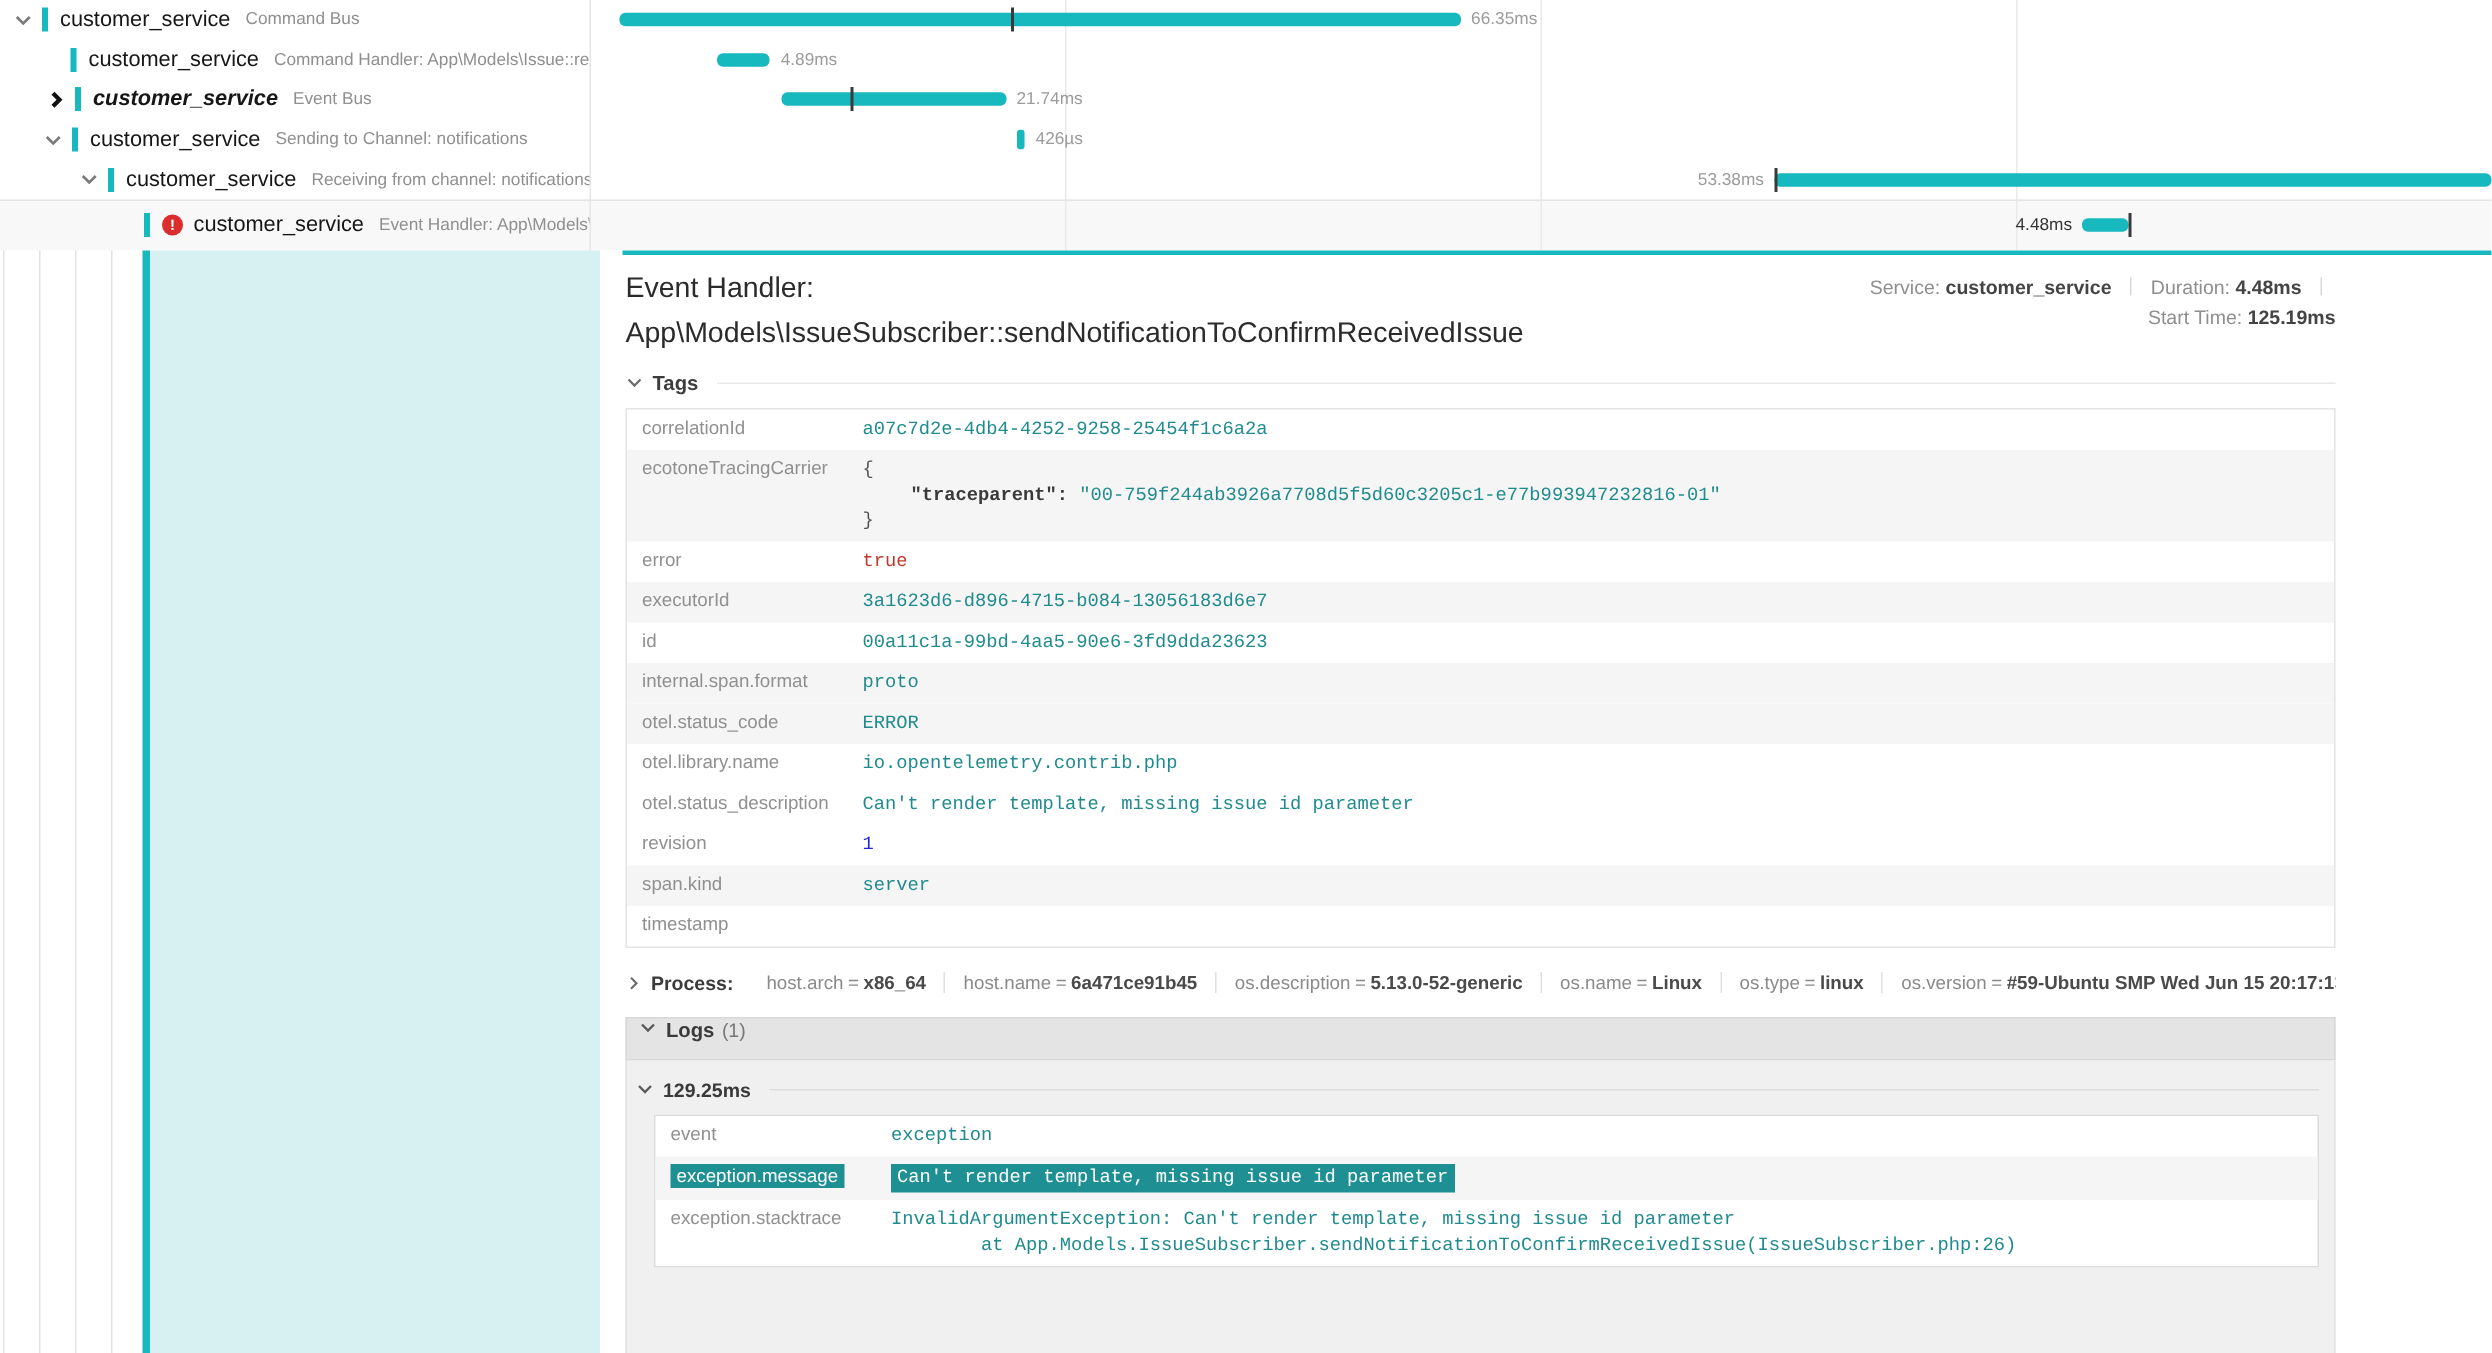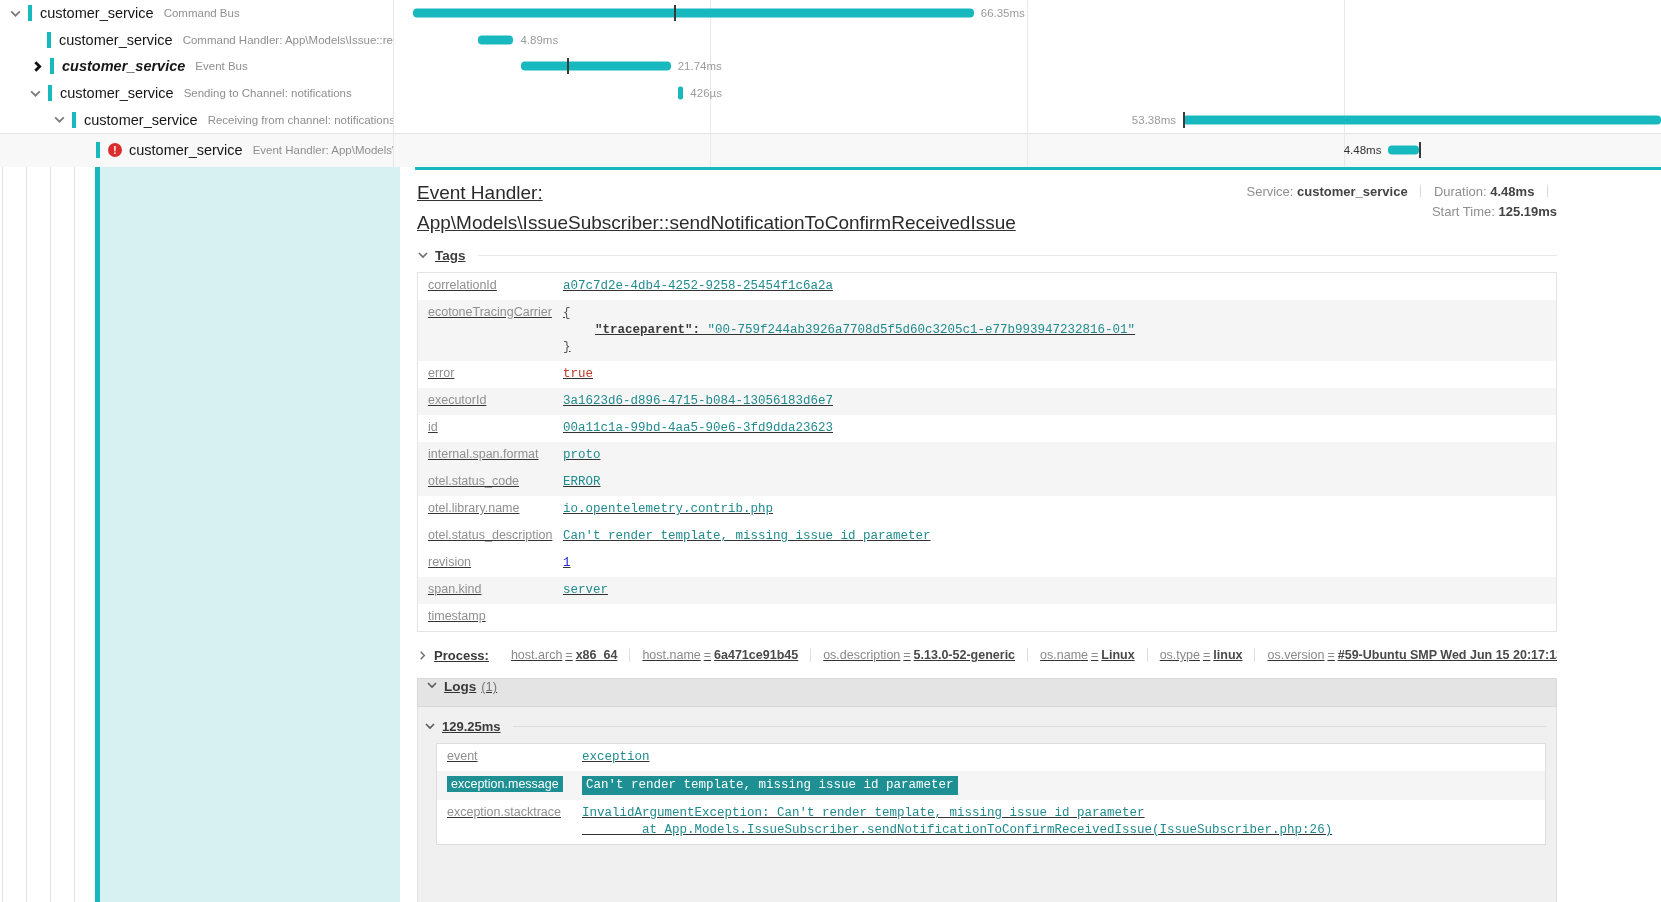--- a/index.html
+++ b/index.html
@@ -42,33 +42,33 @@
   .bar-label.dark{color:#333;}
 
   
   .detail-underlay{position:absolute;left:0;top:167px;right:0;bottom:0;background:#fff;}
   .guide{position:absolute;top:0;bottom:0;width:1px;background:#e2e2e2;}
   .sel-bar{position:absolute;left:95px;width:5px;top:0;bottom:0;background:var(--accent);}
   .sel-fill{position:absolute;left:100px;width:300px;top:0;bottom:0;background:var(--sel-fill);}
   .detail-topline{position:absolute;left:415px;right:0;top:167px;height:3px;background:var(--accent);z-index:3;}
 
   
-  .detail-panel{position:absolute;left:393px;top:170px;right:0;bottom:0;padding:8px 104px 0 24px;overflow:hidden;text-decoration:underline;}
+  .detail-panel{position:absolute;left:393px;top:170px;right:0;bottom:0;padding:8px 104px 0 24px;overflow:hidden;}
   .d-title{font-size:19px;color:#2b2b2b;line-height:30px;}
   .d-meta{position:absolute;top:12px;right:104px;text-align:right;font-size:13px;line-height:20px;white-space:nowrap;}
   .d-meta .lbl{color:#8e8e8e;}
   .d-meta .val{color:#444;font-weight:bold;}
   .d-meta .sep{display:inline-block;width:1px;height:12px;background:#d8d8d8;margin:0 9px;vertical-align:-1px;}
 
   .acc-head{display:flex;align-items:center;margin-top:6px;height:22px;cursor:pointer;}
   .acc-head .acc-label{font-size:13.5px;font-weight:bold;color:#3d3d3d;margin-left:6px;}
   .acc-head .acc-rule{flex:1;height:1px;background:#e8e8e8;margin-left:12px;}
 
   .kv-table{border:1px solid #e4e4e4;margin-top:6px;font-size:12.5px;}
-  .kv-row{display:flex;min-height:27px;align-items:flex-start;}
+  .kv-row{display:flex;min-height:27px;align-items:flex-start;gap:12px;}
   .kv-row.alt{background:#f5f5f5;}
   .kv-key{flex:0 0 145px;color:#909090;padding:5px 4px 5px 10px;overflow:hidden;white-space:nowrap;}
   .kv-val{flex:1;font-family:"Liberation Mono",monospace;padding:5px 8px 5px 0;white-space:pre-wrap;line-height:17px;}
   .v-string{color:var(--v-string);}
   .v-number{color:var(--v-number);}
   .v-bool{color:var(--v-bool);}
   .v-brace{color:#555;}
   .v-jkey{color:#3a3a3a;font-weight:bold;}
   .json-line{display:block;}
   .json-line.indent{padding-left:32px;}

